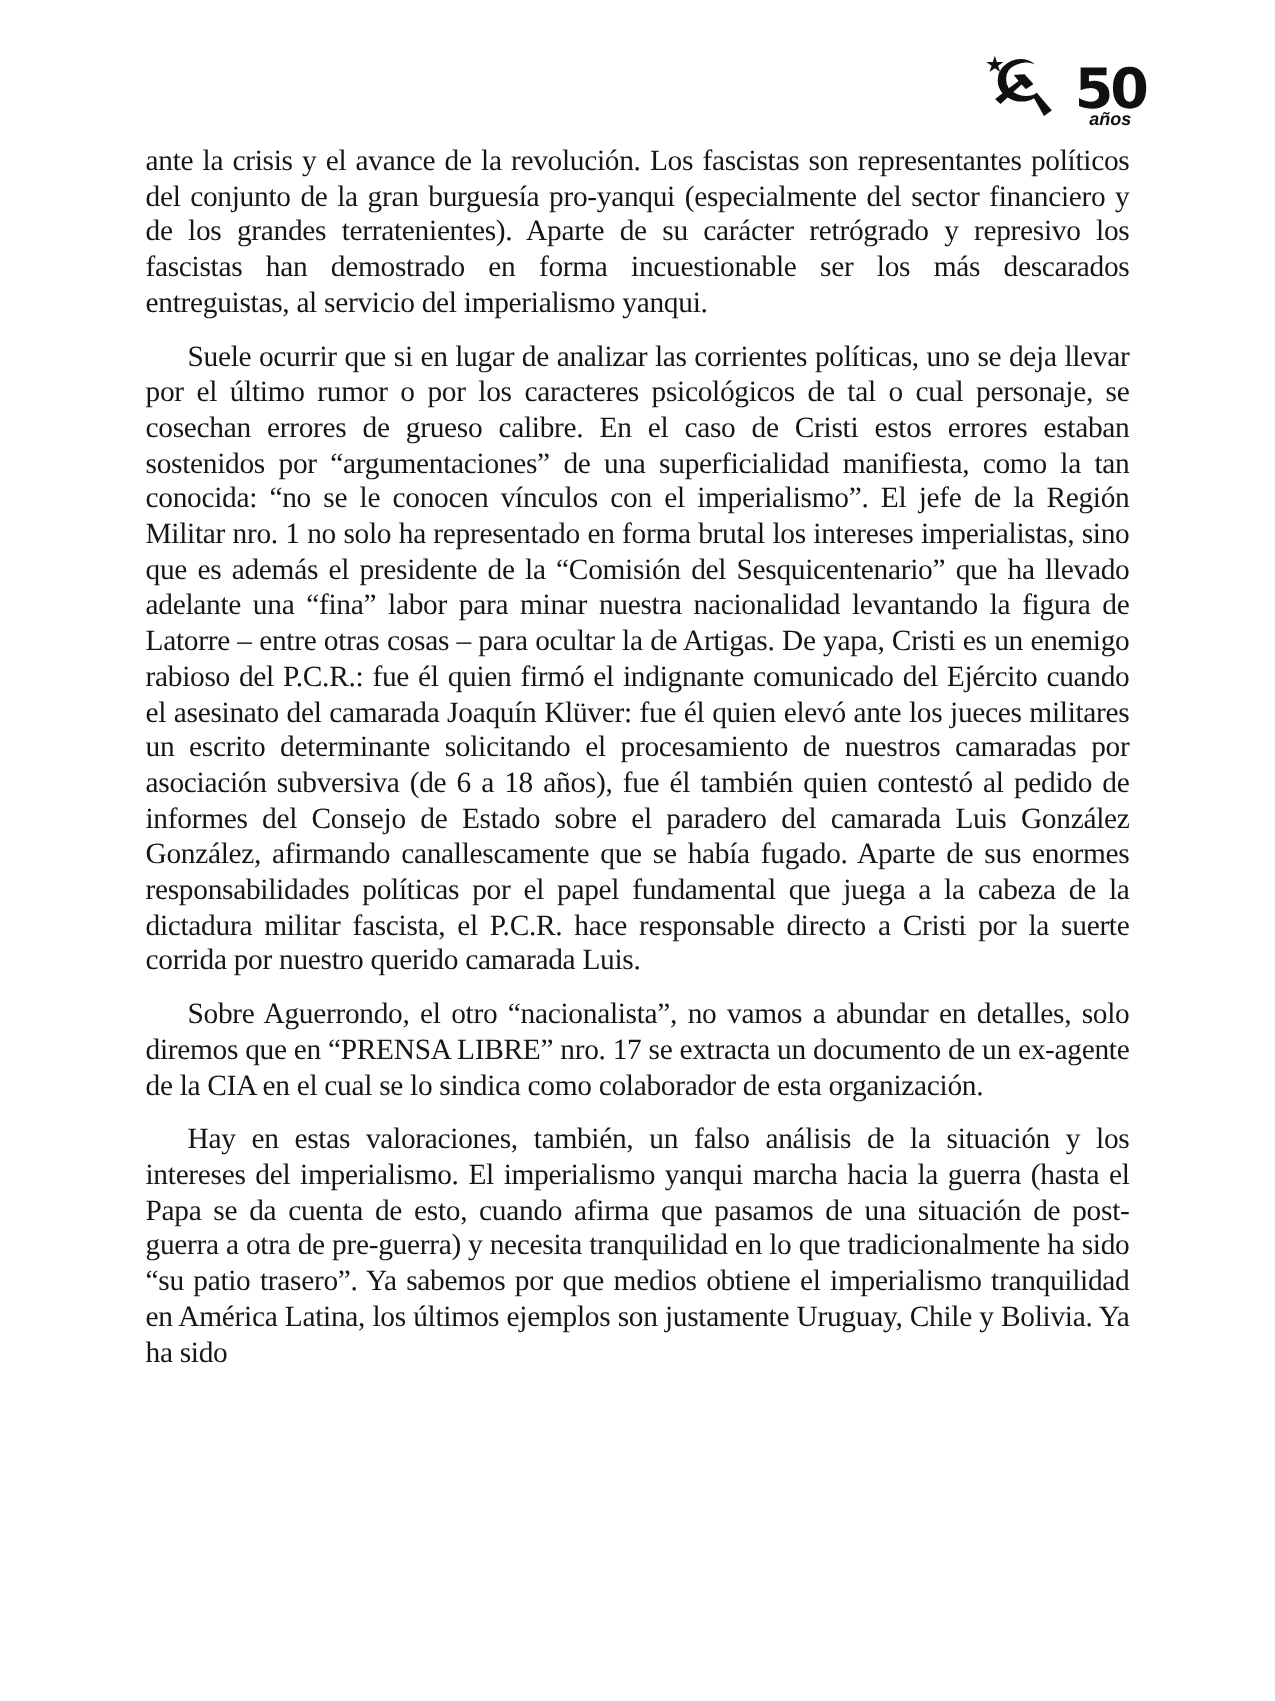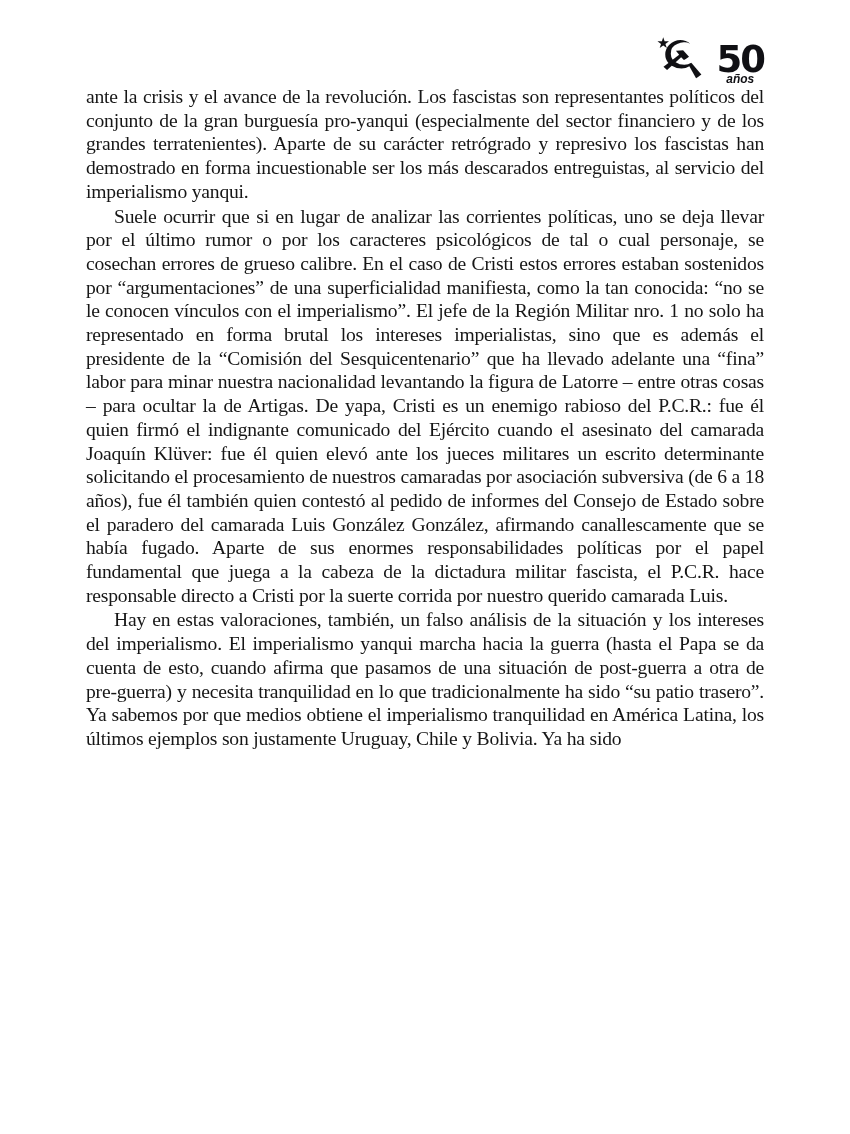--- a/index.html
+++ b/index.html
@@ -77,21 +77,21 @@
     position: absolute;
     left: 85px;
     right: 85px;
     top: 84px;
     text-align: justify;
     font-size: 19.6px;
     line-height: 23.7px;
     letter-spacing: -0.2px;
   }
   .para {
-    margin: 1px;
+    margin: 12px;
     padding: 0;
   }
   .para.indent {
     text-indent: 28px;
   }
 
   
   .page-footer {
     position: absolute;
     left: 0;
@@ -121,17 +121,18 @@
       <span class="logo-text">
         <span class="logo-50">50</span>
         <span class="logo-anios">años</span>
       </span>
     </div>
   </header>
 
   <main class="text-block">
     <p class="para">ante la crisis y el avance de la revolución. Los fascistas son representantes políticos del conjunto de la gran burguesía pro-yanqui (especialmente del sector financiero y de los grandes terratenientes). Aparte de su carácter retrógrado y represivo los fascistas han demostrado en forma incuestionable ser los más descarados entreguistas, al servicio del imperialismo yanqui.</p>
     <p class="para indent">Suele ocurrir que si en lugar de analizar las corrientes políticas, uno se deja llevar por el último rumor o por los caracteres psicológicos de tal o cual personaje, se cosechan errores de grueso calibre. En el caso de Cristi estos errores estaban sostenidos por “argumentaciones” de una superficialidad manifiesta, como la tan conocida: “no se le conocen vínculos con el imperialismo”. El jefe de la Región Militar nro. 1 no solo ha representado en forma brutal los intereses imperialistas, sino que es además el presidente de la “Comisión del Sesquicentenario” que ha llevado adelante una “fina” labor para minar nuestra nacionalidad levantando la figura de Latorre – entre otras cosas – para ocultar la de Artigas. De yapa, Cristi es un enemigo rabioso del P.C.R.: fue él quien firmó el indignante comunicado del Ejército cuando el asesinato del camarada Joaquín Klüver: fue él quien elevó ante los jueces militares un escrito determinante solicitando el procesamiento de nuestros camaradas por asociación subversiva (de 6 a 18 años), fue él también quien contestó al pedido de informes del Consejo de Estado sobre el paradero del camarada Luis González González, afirmando canallescamente que se había fugado. Aparte de sus enormes responsabilidades políticas por el papel fundamental que juega a la cabeza de la dictadura militar fascista, el P.C.R. hace responsable directo a Cristi por la suerte corrida por nuestro querido camarada Luis.</p>
+    <p class="para indent">Sobre Aguerrondo, el otro “nacionalista”, no vamos a abundar en detalles, solo diremos que en “PRENSA LIBRE” nro. 17 se extracta un documento de un ex-agente de la CIA en el cual se lo sindica como colaborador de esta organización.</p>
     <p class="para indent">Hay en estas valoraciones, también, un falso análisis de la situación y los intereses del imperialismo. El imperialismo yanqui marcha hacia la guerra (hasta el Papa se da cuenta de esto, cuando afirma que pasamos de una situación de post-guerra a otra de pre-guerra) y necesita tranquilidad en lo que tradicionalmente ha sido “su patio trasero”. Ya sabemos por que medios obtiene el imperialismo tranquilidad en América Latina, los últimos ejemplos son justamente Uruguay, Chile y Bolivia. Ya ha sido</p>
   </main>
 
 
 </div>
 
 </body></html>

